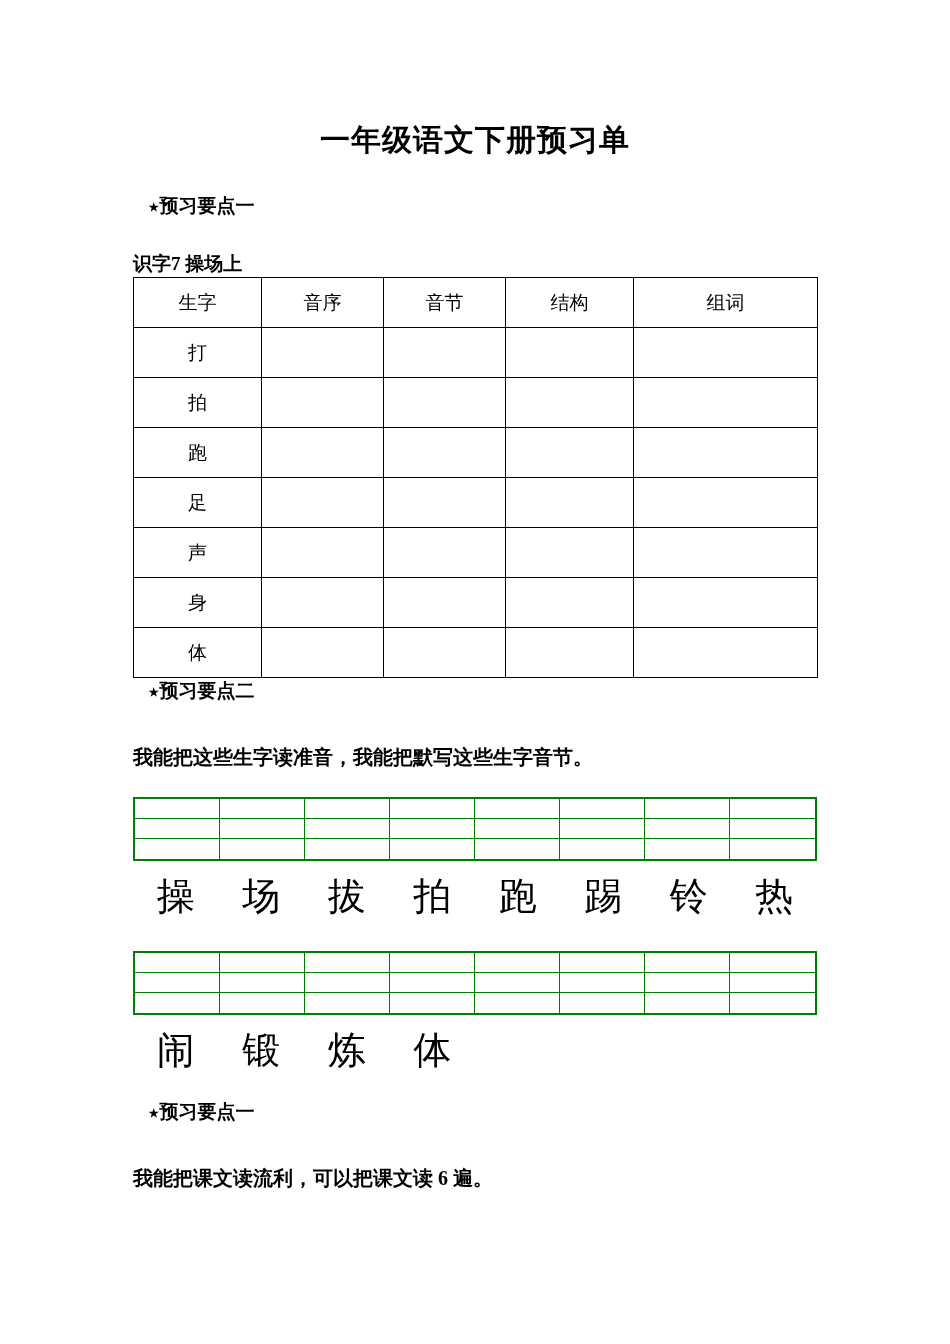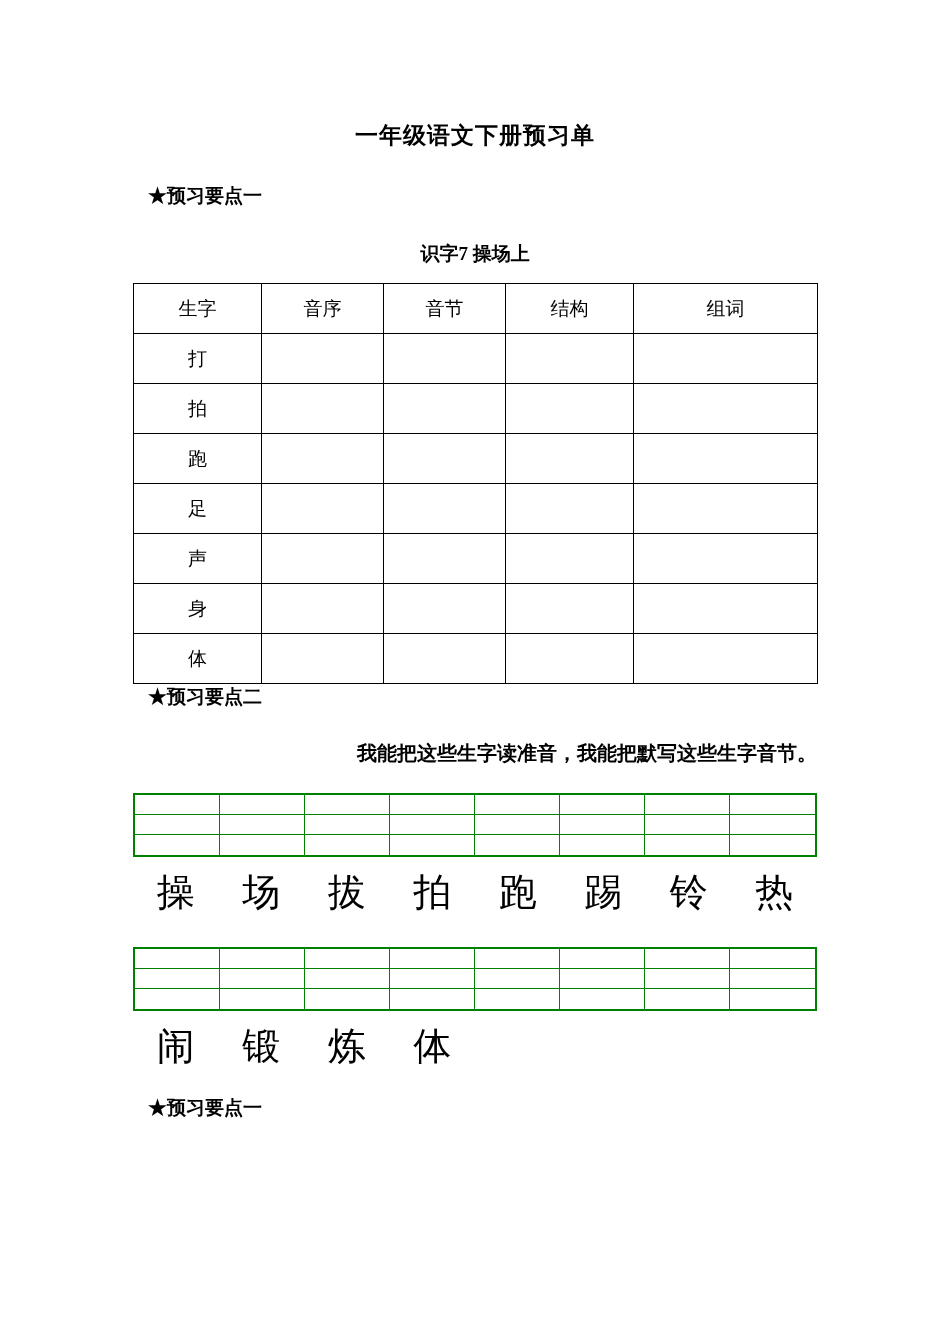--- a/index.html
+++ b/index.html
@@ -9,60 +9,60 @@
     height: 1344px;
     position: relative;
     overflow: hidden;
     font-family: "Liberation Serif", "DejaVu Serif", serif;
     color: #000;
     --grid-color: #008000;
   }
   .doc-title {
     padding-top: 120px;
     text-align: center;
-    font-size: 23px;
+    font-size: 30px;
     font-weight: bold;
     letter-spacing: 1px;
   }
   .section-heading {
     margin-left: 148px;
     font-size: 19px;
     font-weight: bold;
+    font-family: Liberation Mono, monospace;
   }
   .heading-1 { margin-top: 32px; }
   .heading-2 { }
   .heading-3 { margin-top: 20px; }
   .table-title {
     width: 684px;
     margin-left: 133px;
     margin-top: 32px;
-    text-align: center;
+    text-align: left;
     font-size: 19px;
     font-weight: bold;
   }
   table.char-table {
     margin-left: 133px;
-    margin-top: 16px;
     border-collapse: collapse;
     table-layout: fixed;
     width: 684px;
   }
   .char-table th, .char-table td {
     border: 1px solid #000;
     height: 50px;
     text-align: center;
     vertical-align: middle;
     font-size: 19px;
     font-weight: normal;
   }
   .instruction {
     width: 684px;
     margin-left: 133px;
-    margin-top: 30px;
-    text-align: right;
+    margin-top: 40px;
+    text-align: left;
     font-size: 20px;
     font-weight: bold;
   }
   .pinyin-grid {
     width: 684px;
     margin-left: 133px;
     margin-top: 26px;
     display: grid;
     grid-template-columns: repeat(8, 1fr);
     grid-template-rows: repeat(3, 20px);
@@ -244,14 +244,15 @@
     <div class="char-slot">炼</div>
     <div class="char-slot">体</div>
     <div class="char-slot"></div>
     <div class="char-slot"></div>
     <div class="char-slot"></div>
     <div class="char-slot"></div>
   </div>
 
   <div class="section-heading heading-3">★预习要点一</div>
 
+  <div class="instruction">我能把课文读流利，可以把课文读 6 遍。</div>
 
 </div>
 
 </body></html>

